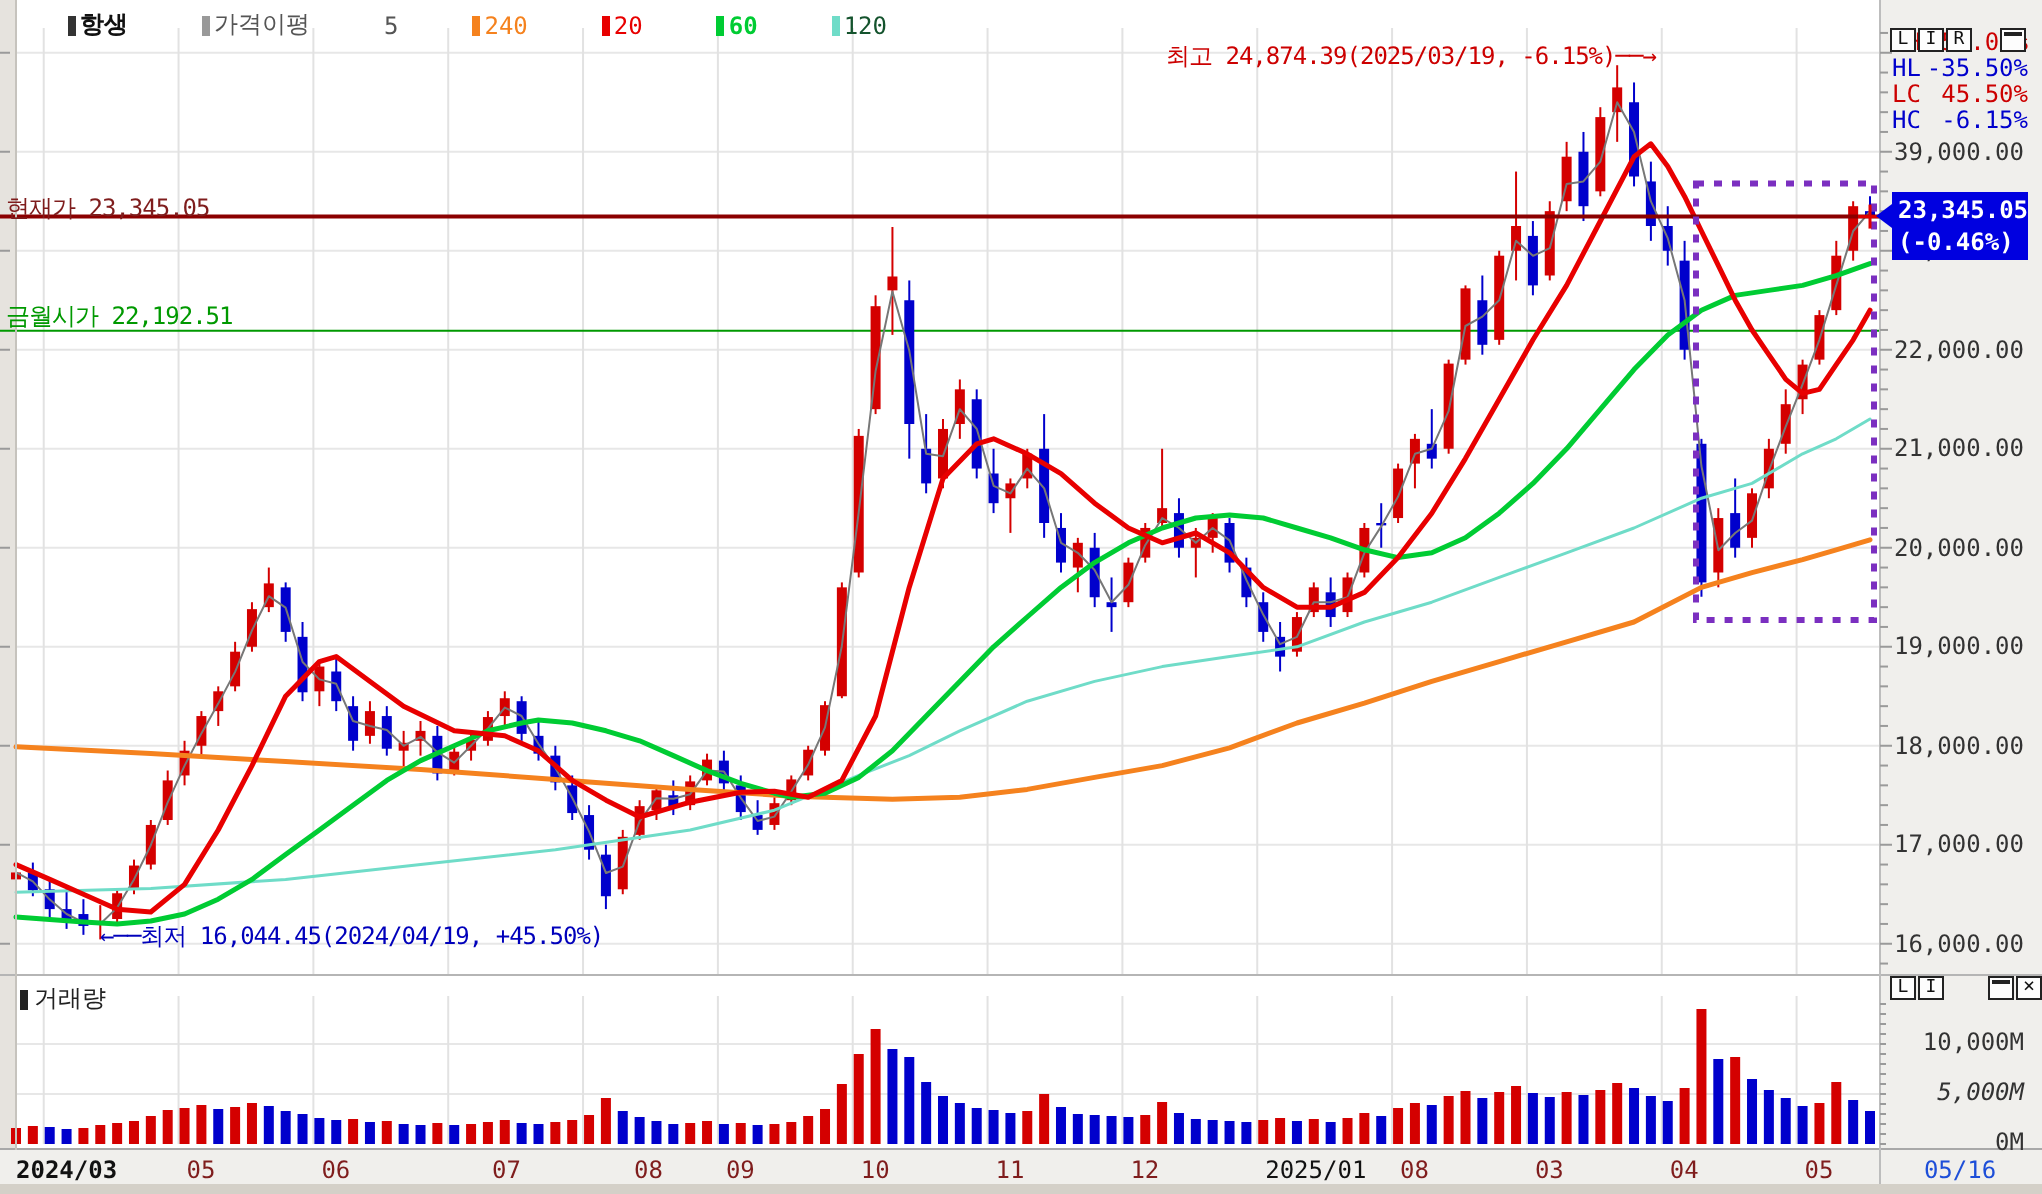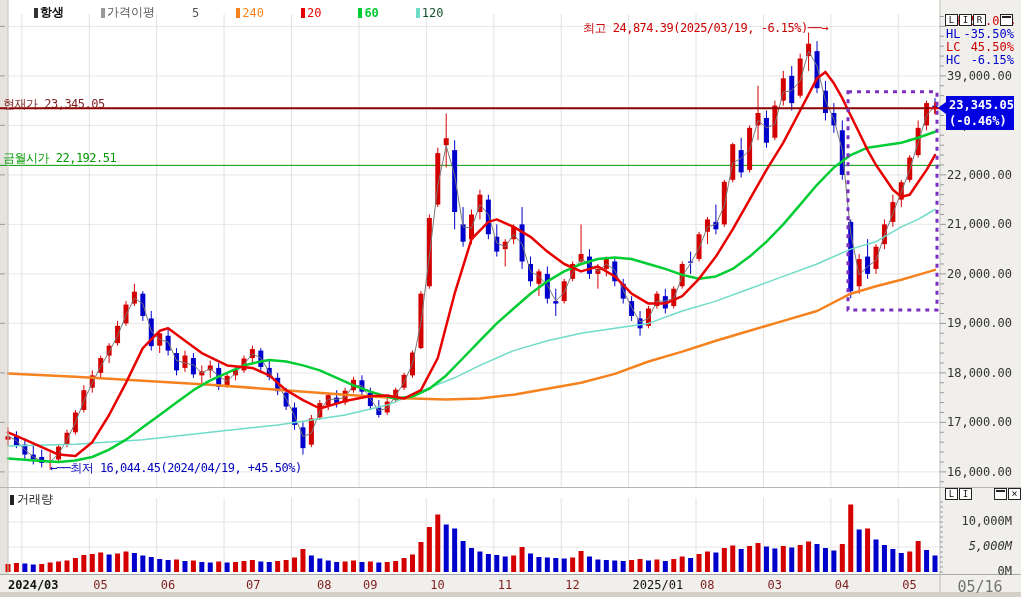--- a/index.html
+++ b/index.html
@@ -15,21 +15,21 @@
   .statbox{position:absolute;left:946px;top:15px;width:68px;font-size:12px;line-height:13px;}
   .statrow{display:flex;justify-content:space-between;}
   .btnrow{position:absolute;display:flex;align-items:center;}
   .wbtn{width:13px;height:12px;border:1px solid #222;background:#fdfdfd;font-size:9px;line-height:10px;
         text-align:center;color:#111;box-sizing:border-box;margin-right:1px;cursor:default;}
   .maxbox{position:relative;width:13px;height:12px;border:1px solid #222;background:#fdfdfd;box-sizing:border-box;}
   .maxbox:before{content:"";position:absolute;left:1px;right:1px;top:1px;height:2px;background:#222;}
   .tag{position:absolute;left:946px;width:68px;height:34px;color:#fff;font-size:12px;font-weight:bold;
        line-height:16px;padding:1px 3px;box-sizing:border-box;z-index:6;}
   .tag-tri{position:absolute;width:0;height:0;border-top:6px solid transparent;border-bottom:6px solid transparent;z-index:6;}
-  .cornerdate{position:absolute;left:944px;top:578px;width:72px;text-align:center;font-size:15px;color:#737373;}
+  .cornerdate{position:absolute;left:944px;top:578px;width:72px;text-align:center;font-size:12px;color:#1d4ed8;}
   .voltitle{position:absolute;left:10px;top:491px;display:flex;align-items:center;gap:3px;font-size:12px;color:#222;}
 </style>
 </head>
 <body>
 
 <div id="app">
   <svg id="chart-svg" width="1021" height="597">
       <rect x="0" y="0" width="1021" height="597" fill="#ffffff"></rect>
       <rect x="0" y="0" width="8" height="575" fill="#e6e3de"></rect>
       <rect x="940" y="0" width="81" height="575" fill="#f0efec"></rect>

